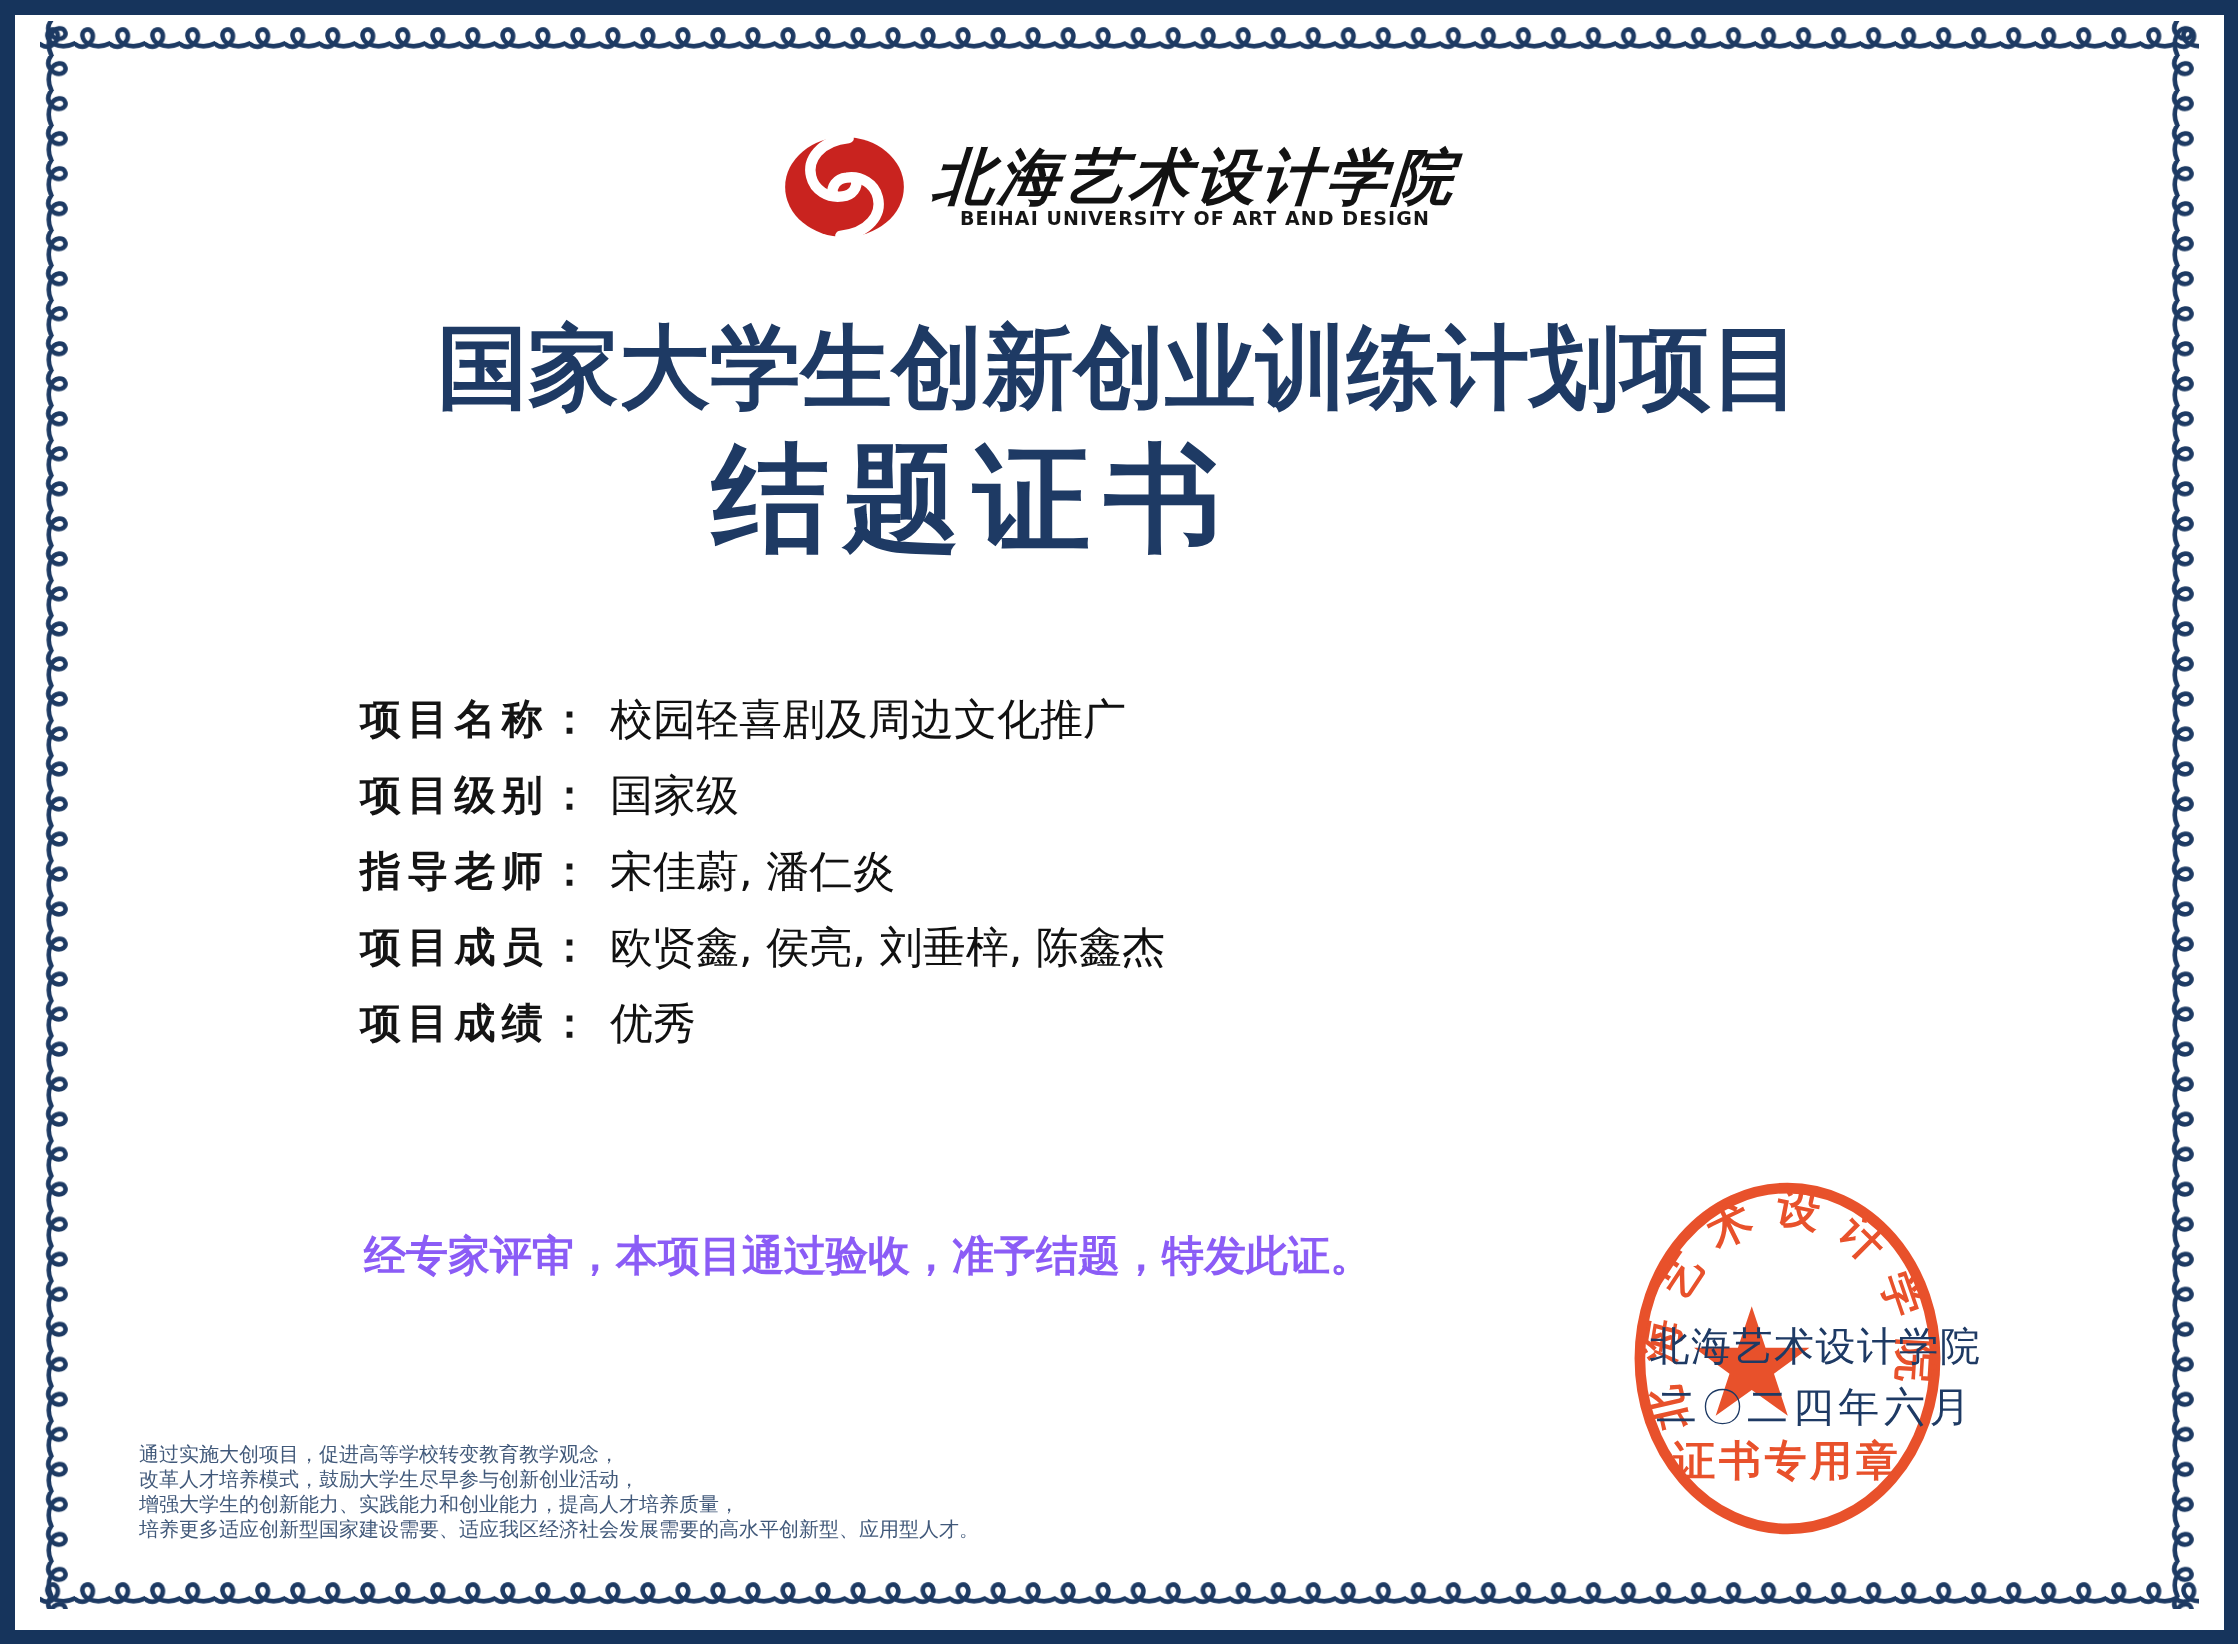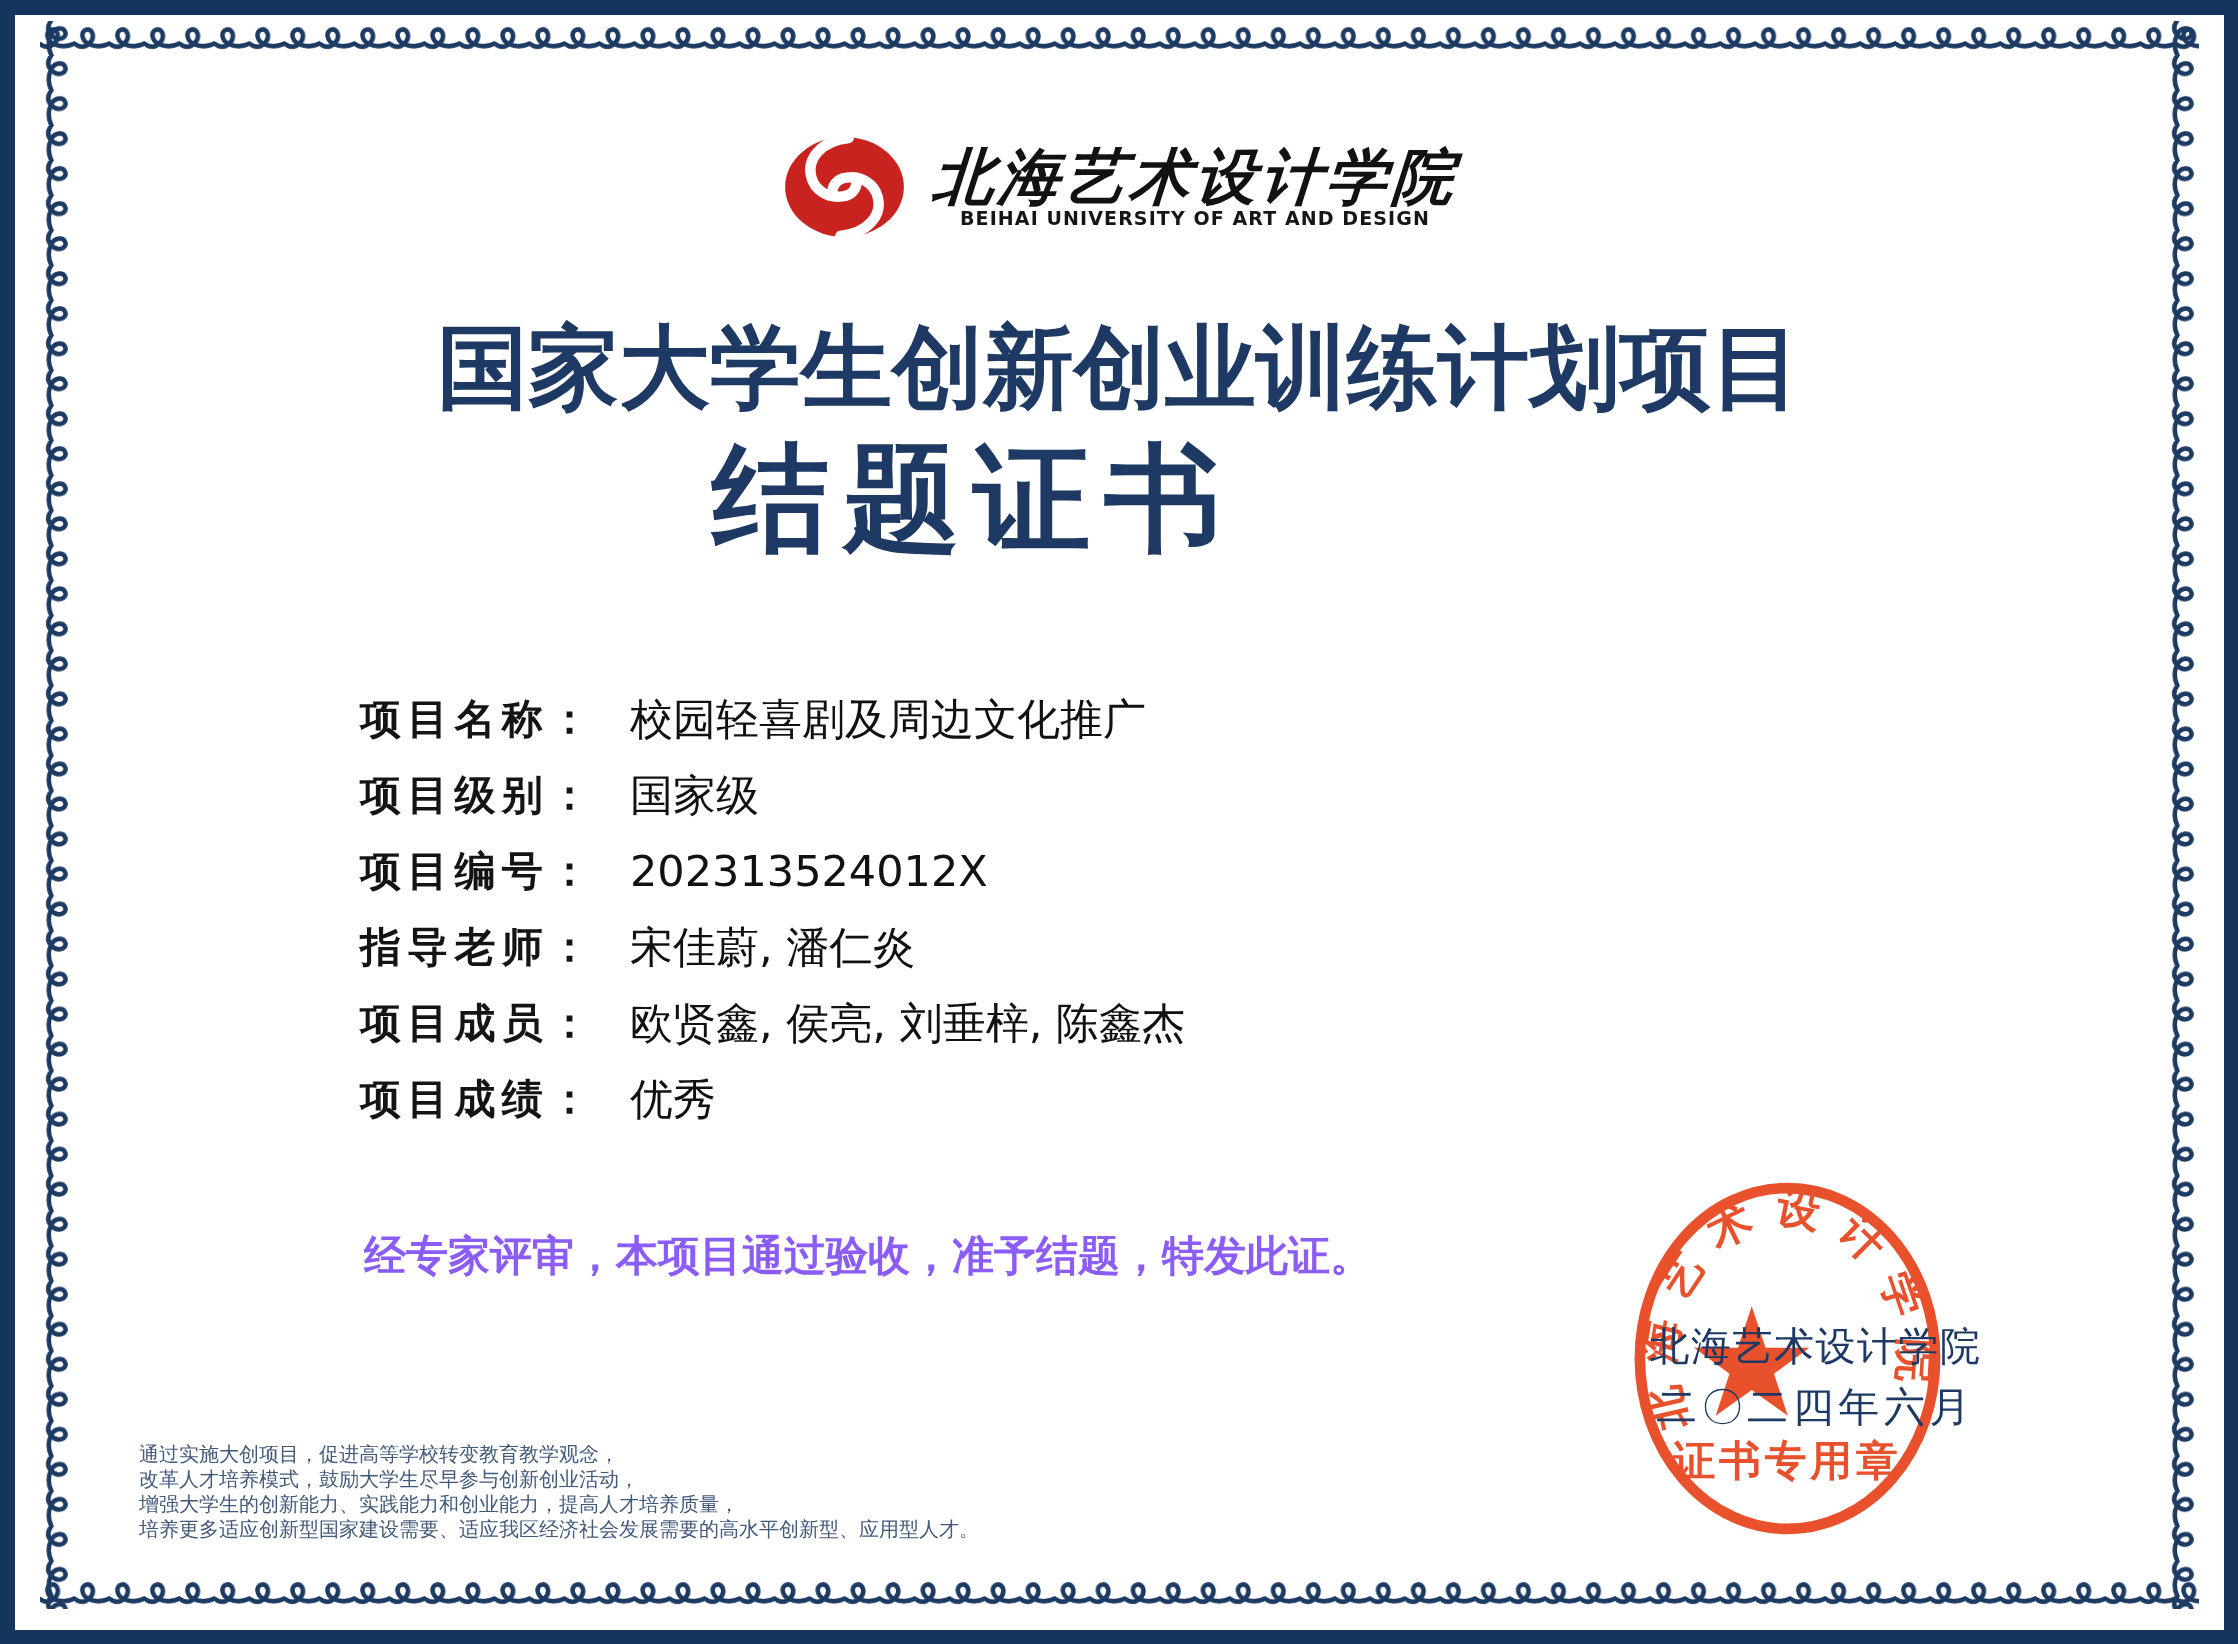--- a/index.html
+++ b/index.html
@@ -48,21 +48,21 @@
   }
   
   .fields{position:absolute;left:360px;top:681px;}
   .field-row{height:76px;display:flex;align-items:center;}
   .field-label{
     display:inline-block;width:230px;font-size:41px;font-weight:700;color:#141414;
     text-align:justify;text-align-last:justify;text-justify:inter-character;
     line-height:1;
   }
   .field-value{
-    font-size:43px;color:#111111;margin-left:40px;line-height:1;white-space:nowrap;
+    font-size:43px;color:#111111;margin-left:20px;line-height:1;white-space:nowrap;
   }
   .statement{
     position:absolute;left:364px;top:1218px;height:76px;display:flex;align-items:center;
     font-size:42px;font-weight:700;color:#8b5cf6;line-height:1;white-space:nowrap;
   }
   
   .prog-desc{
     position:absolute;left:139px;top:1442px;
     font-family:"DejaVu Serif","Liberation Serif",serif;
     font-size:20px;color:#41597a;line-height:25px;white-space:nowrap;
@@ -136,24 +136,20 @@
 <div class="fields">
   <div class="field-row">
     <span class="field-label">项目名称：</span>
     <span class="field-value">校园轻喜剧及周边文化推广</span>
   </div>
   <div class="field-row">
     <span class="field-label">项目级别：</span>
     <span class="field-value">国家级</span>
   </div>
   <div class="field-row">
-    <span class="field-label">项目编号：</span>
-    <span class="field-value">202313524012X</span>
-  </div>
-  <div class="field-row">
     <span class="field-label">指导老师：</span>
     <span class="field-value">宋佳蔚, 潘仁炎</span>
   </div>
   <div class="field-row">
     <span class="field-label">项目成员：</span>
     <span class="field-value">欧贤鑫, 侯亮, 刘垂梓, 陈鑫杰</span>
   </div>
   <div class="field-row">
     <span class="field-label">项目成绩：</span>
     <span class="field-value">优秀</span>

